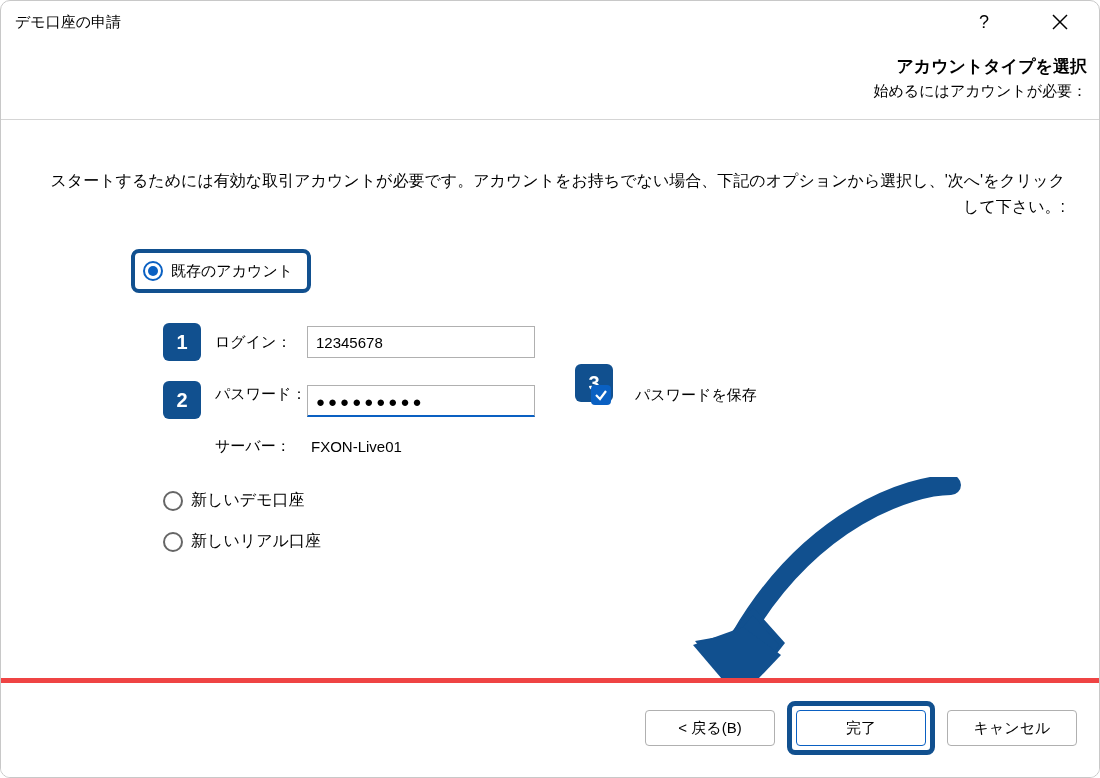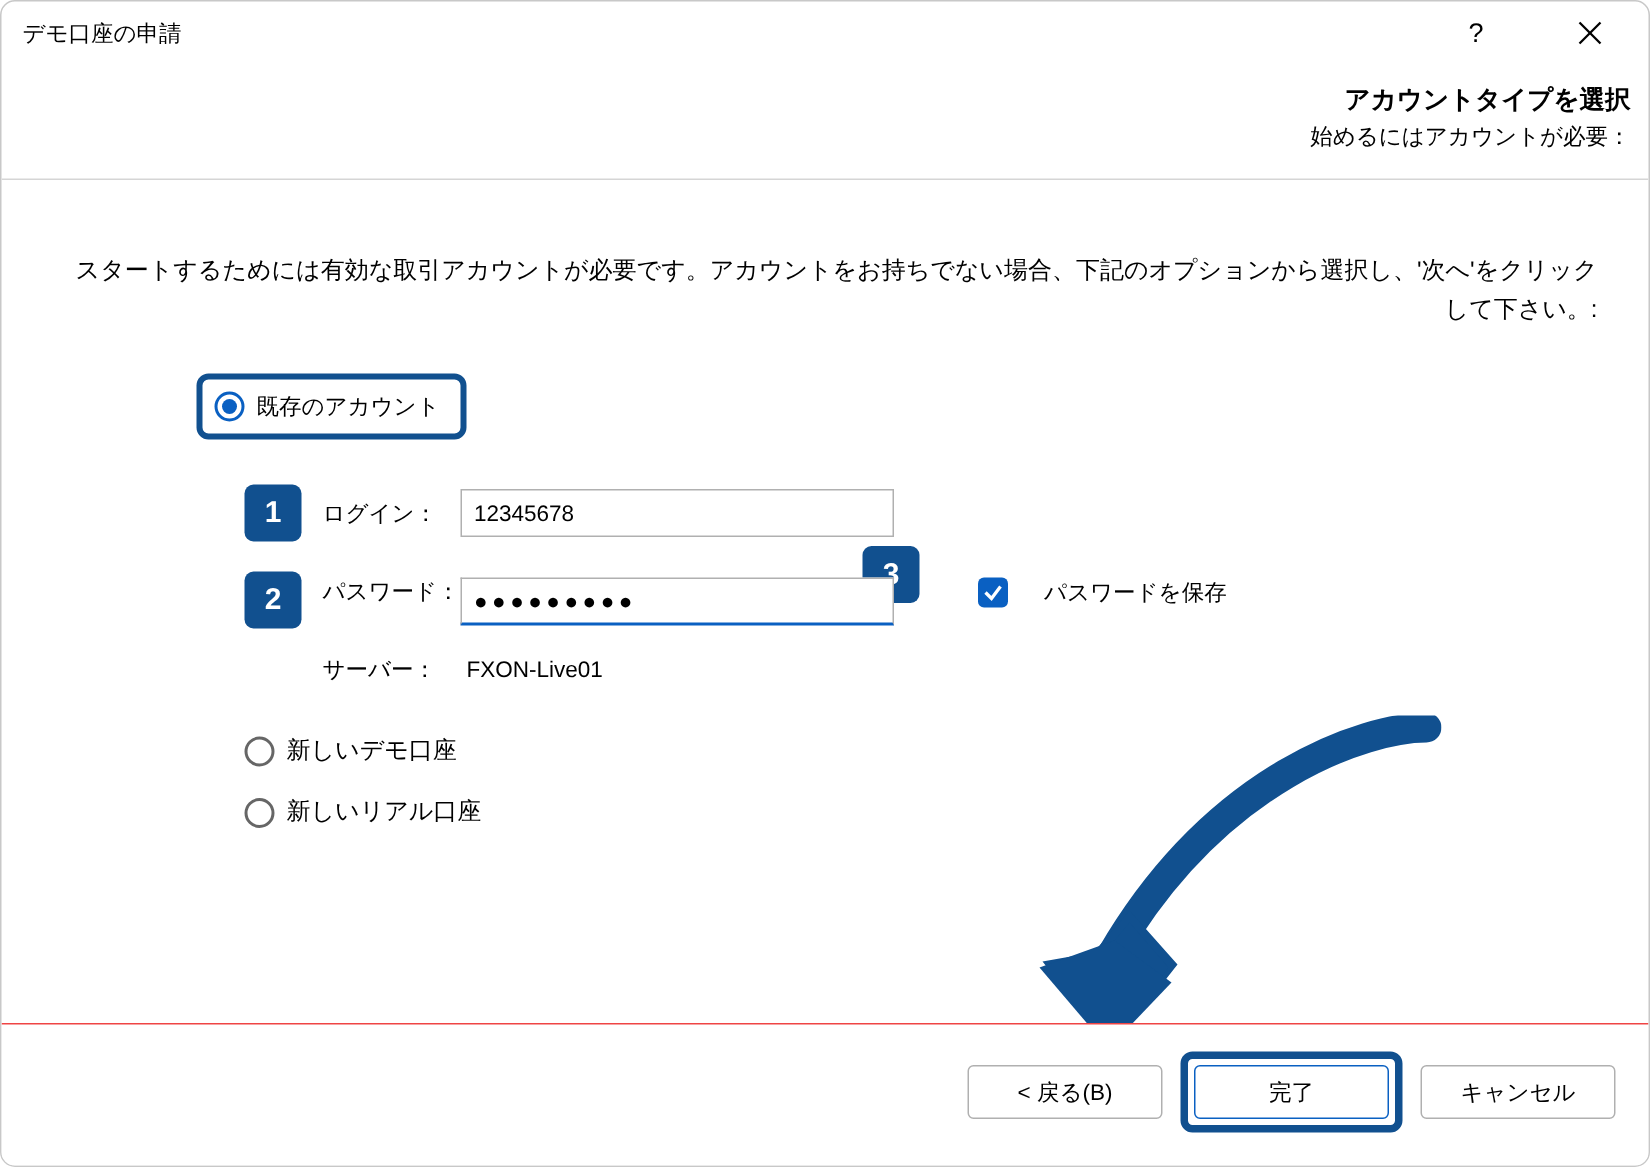--- a/index.html
+++ b/index.html
@@ -107,21 +107,21 @@
       margin-right: 14px;
       flex-shrink: 0;
     }
     .form-label {
       width: 92px;
       text-align: left;
       font-size: 15px;
       flex-shrink: 0;
     }
     .text-input {
-      width: 289px;
+      width: 228px;
       height: 32px;
       border: 1px solid #b0b0b0;
       padding: 4px 8px;
       font-size: 15px;
       font-family: inherit;
     }
     .text-input.password {
       letter-spacing: 3px;
       font-size: 15px;
       border-bottom: 2px solid #0a60c2;
@@ -163,21 +163,21 @@
     .radio-option {
       display: flex;
       align-items: flex-end;
       margin-left: 0px;
       margin-bottom: 20px;
       font-size: 16px;
     }
     .footer {
       position: absolute;
       bottom: 0; left: 0; right: 0;
-      border-top: 1px solid #ef4444;
+      border-top: 5px solid #ef4444;
       padding: 18px 22px 22px 22px;
       display: flex;
       justify-content: flex-end;
       align-items: center;
       gap: 12px;
       background: #fff;
     }
     .btn {
       height: 36px;
       min-width: 130px;

